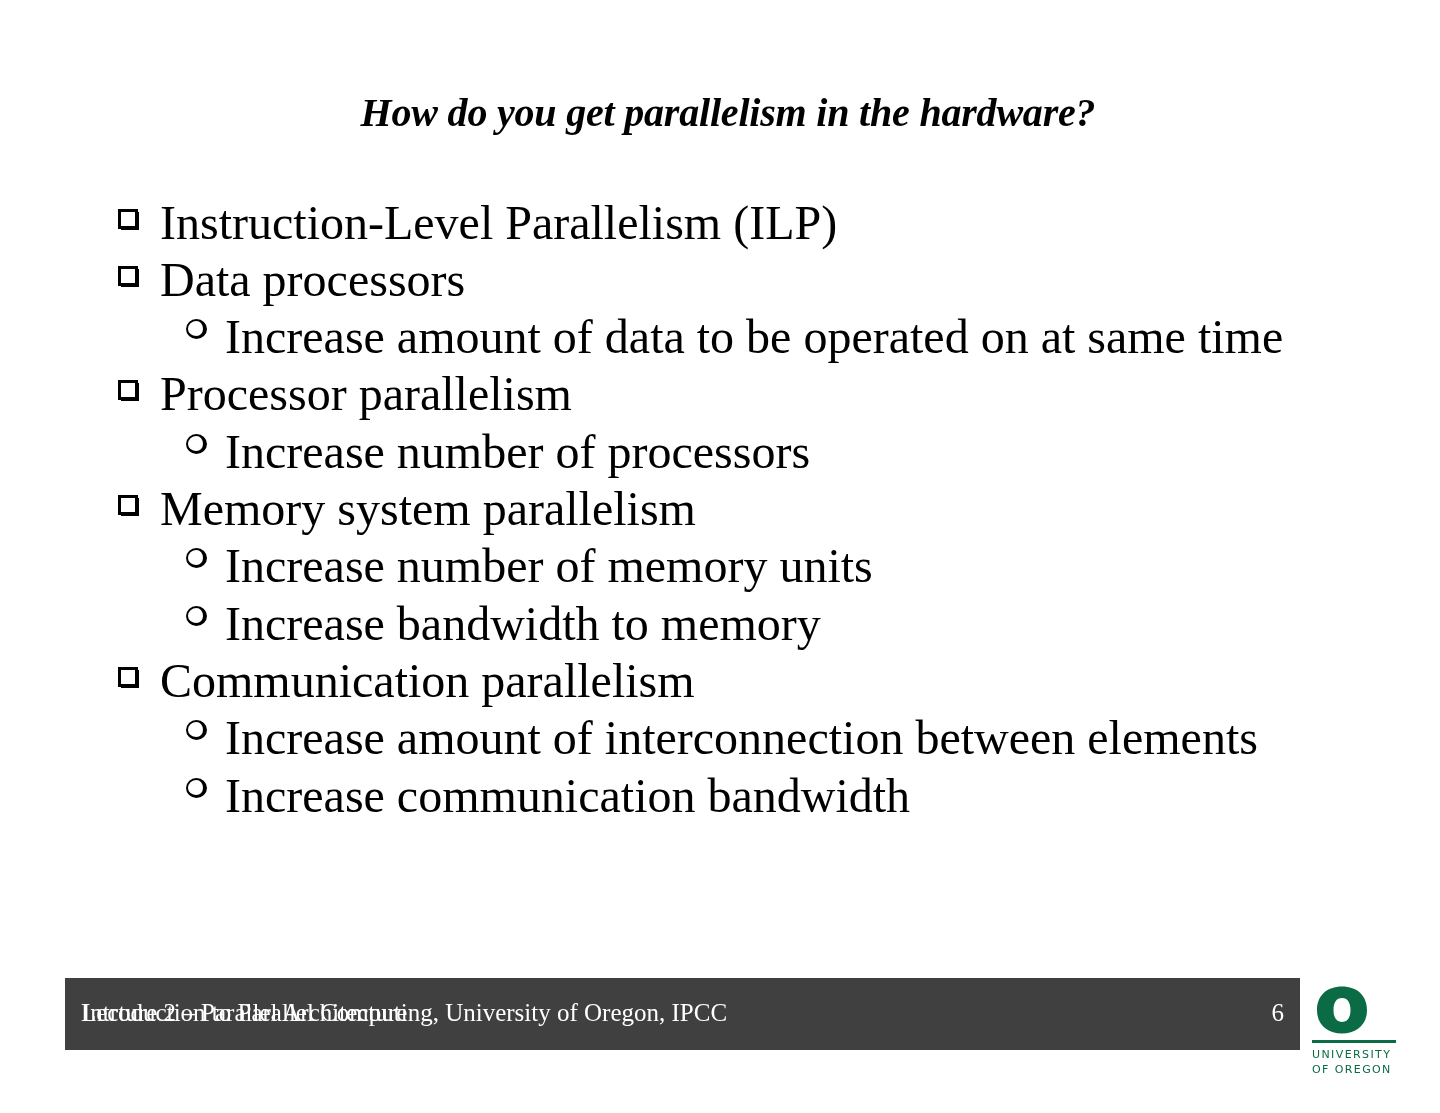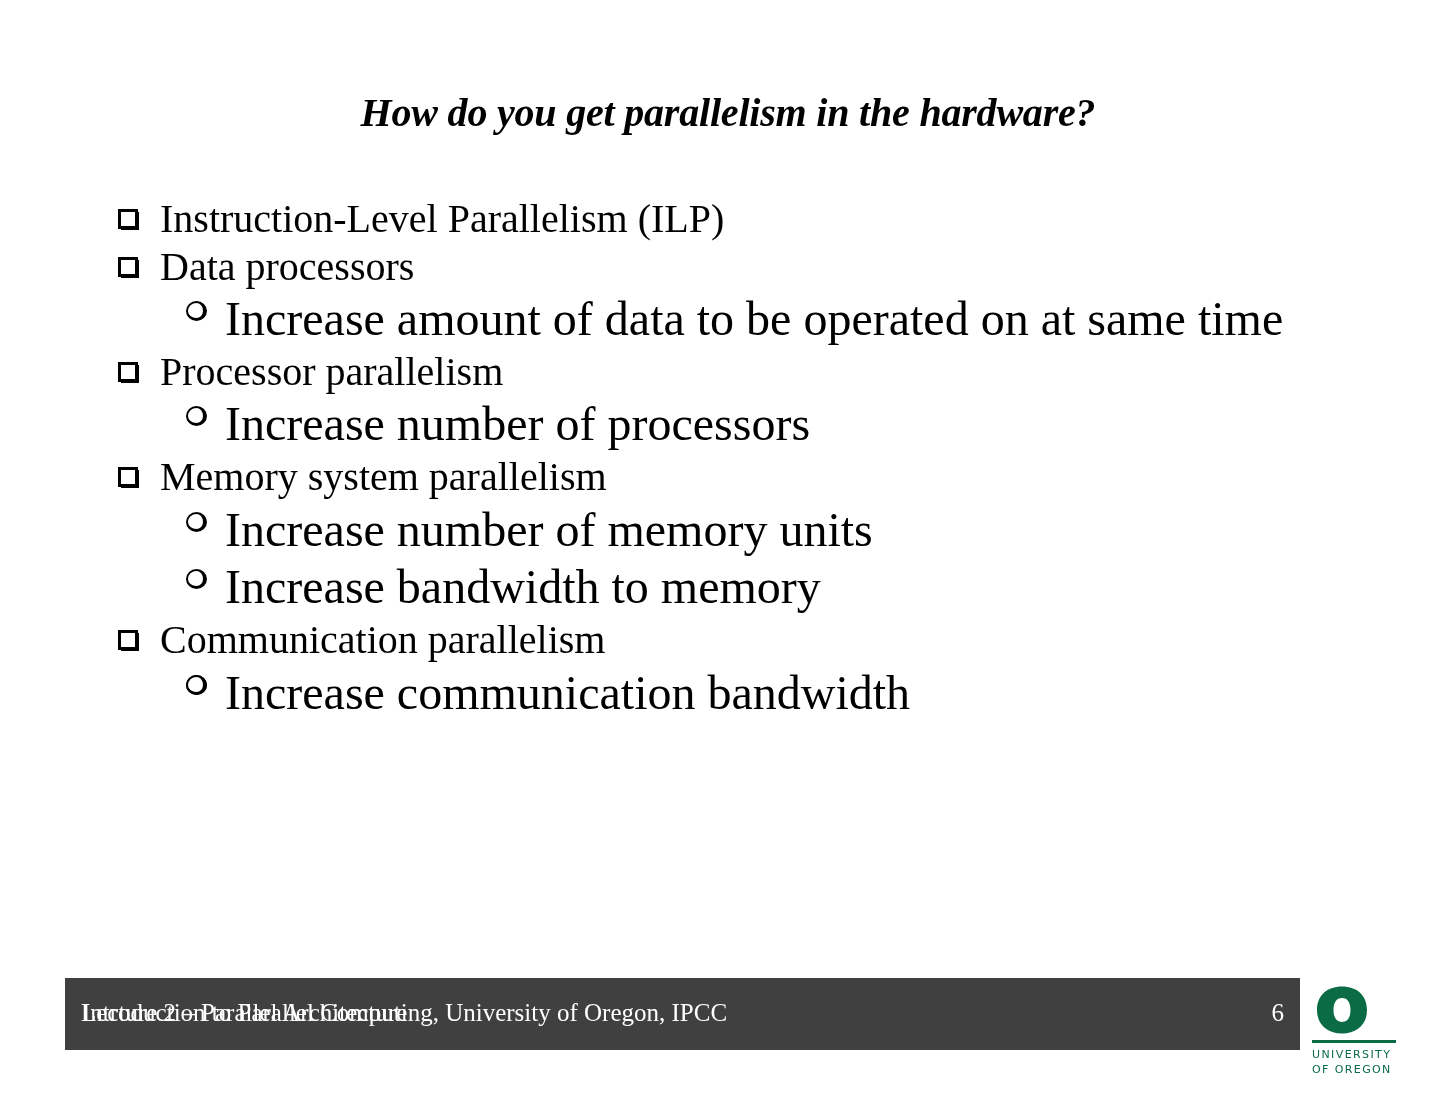--- a/index.html
+++ b/index.html
@@ -46,21 +46,21 @@
 
   .bullet {
     position: relative;
     color: #000000;
     white-space: nowrap;
   }
 
   
   .lvl1 {
     padding-left: 160px;
-    font-size: 40px;
+    font-size: 48px;
     line-height: 1.14;
     margin-bottom: 2px;
   }
   .lvl1 .marker {
     position: absolute;
     left: 118px;
     top: 0;
     font-size: 30px;
     line-height: 1.62;
     font-family: "DejaVu Sans", "Liberation Sans", sans-serif;
@@ -234,21 +234,21 @@
 
     <div class="bullet lvl2">
       <span class="marker"><span class="marker-circle"></span></span><span class="bullet-text">Increase bandwidth to memory</span>
     </div>
 
     <div class="bullet lvl1">
       <span class="marker"><span class="marker-square"></span></span><span class="bullet-text">Communication parallelism</span>
     </div>
 
     <div class="bullet lvl2">
-      <span class="marker"><span class="marker-circle"></span></span>
+      <span class="marker"><span class="marker-circle"></span></span><span class="bullet-text">Increase amount of interconnection between elements</span>
     </div>
 
     <div class="bullet lvl2">
       <span class="marker"><span class="marker-circle"></span></span><span class="bullet-text">Increase communication bandwidth</span>
     </div>
 
   </div>
 
   <div class="footer-bar">
     <div class="footer-left">Introduction to Parallel Computing, University of Oregon, IPCC</div>

